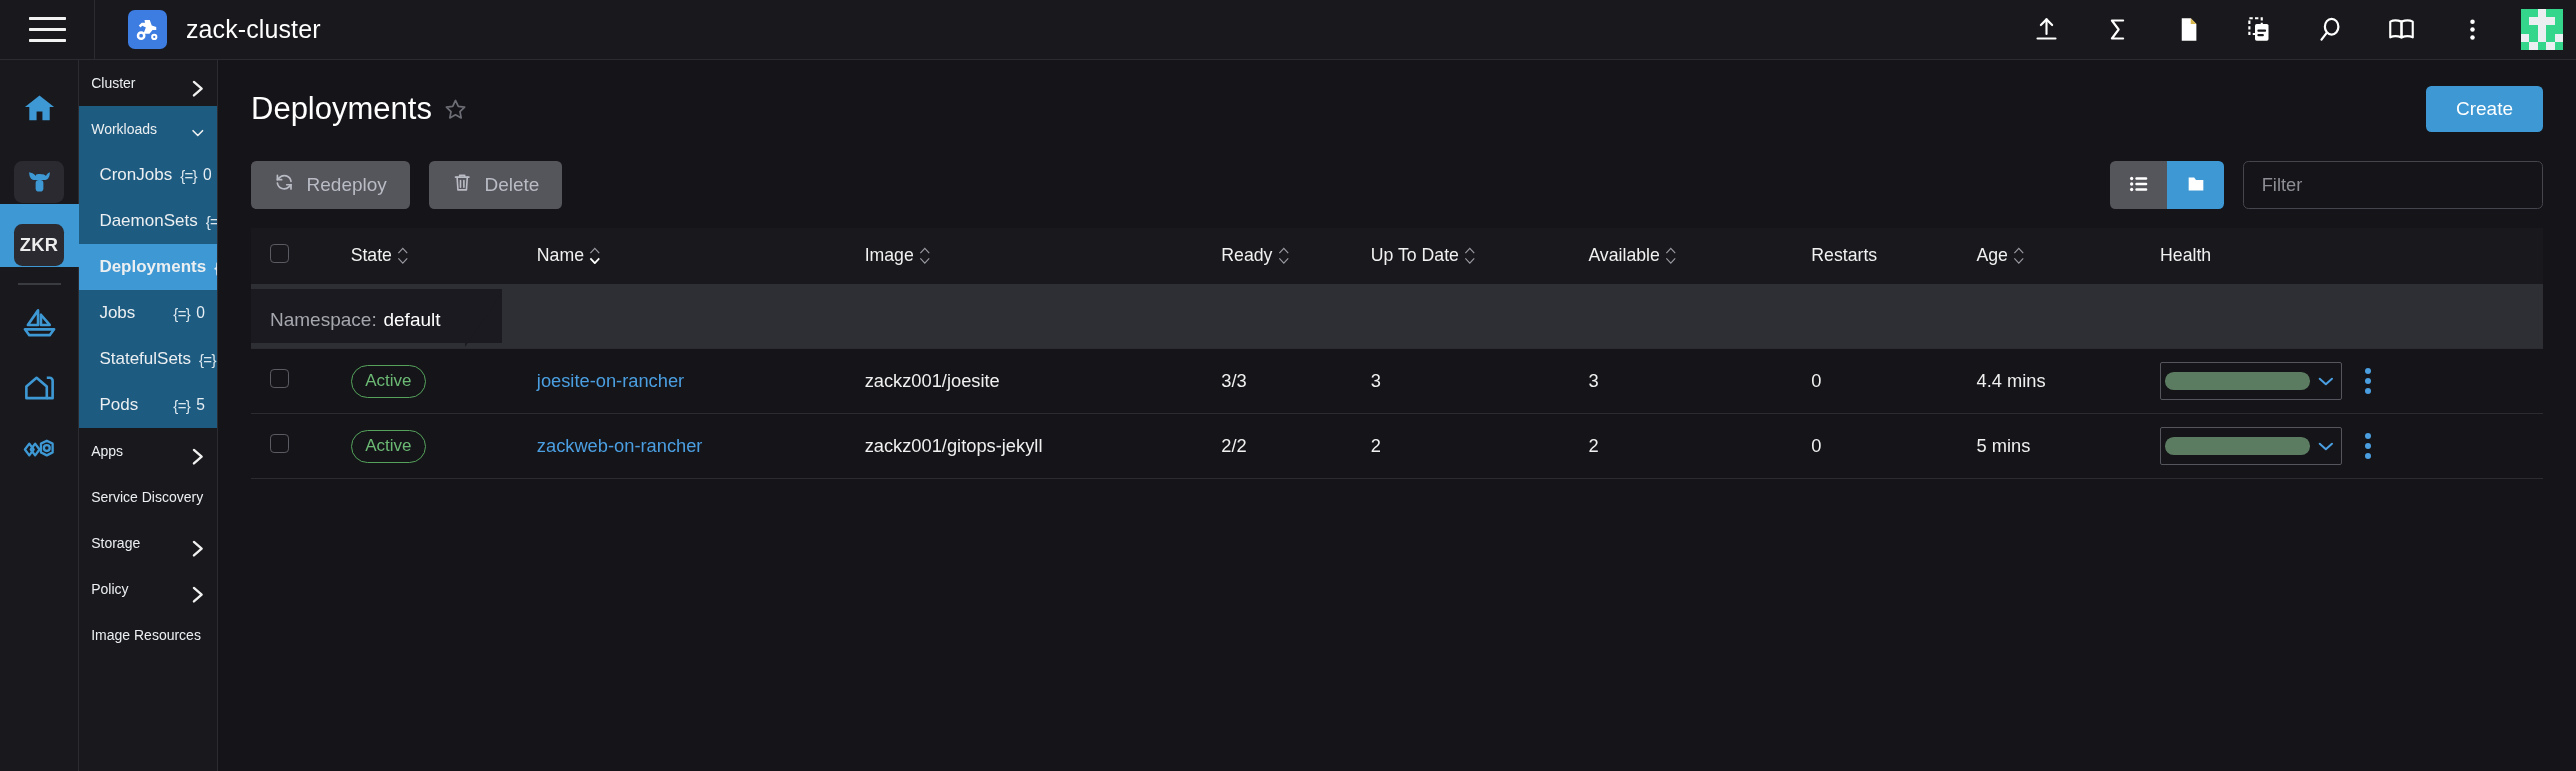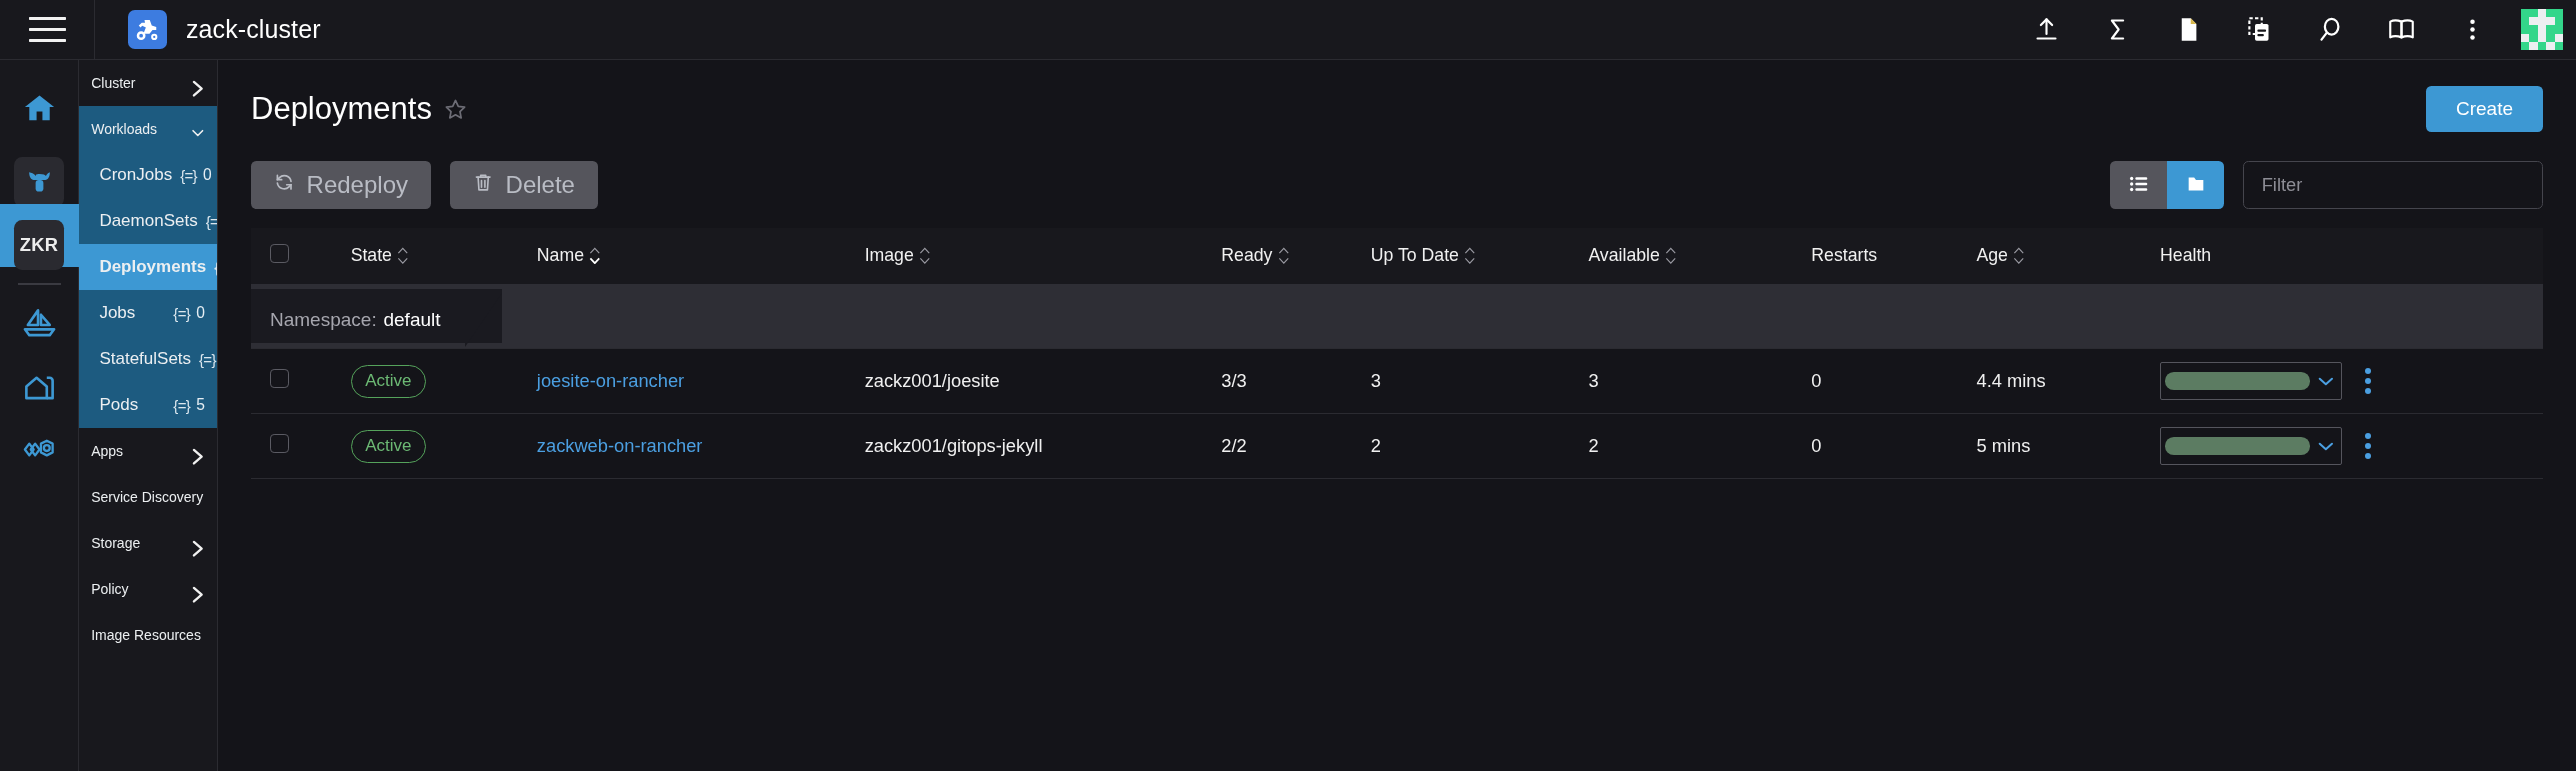--- a/index.html
+++ b/index.html
@@ -78,21 +78,21 @@
     padding-top: 17.7px;
     position: relative;
   }
   .rail-item {
     width: 79px; height: 63px;
     display: flex; align-items: center; justify-content: center;
     cursor: pointer;
   }
   .rail-item svg { width: 35px; height: 35px; }
   .rail-chip {
-    width: 50px; height: 50px; border-radius: 8.2px; background: #2a2a30;
+    width: 50px; height: 42px; border-radius: 8.2px; background: #2a2a30;
     display: flex; align-items: center; justify-content: center; margin-top: 20px;
   }
   .rail-chip svg { width: 31px; height: 31px; }
   .rail-item.active { background: #3d98d3; }
   .rail-label { font-size: 18.3px; font-weight: bold; color: #ededed; letter-spacing: 0.3px; }
   .rail-divider { width: 43px; height: 2px; background: #3a3a41; margin: 16.3px 0 8.2px; }
 
   
   .nav {
     width: 139px; flex: 0 0 139px;
@@ -131,21 +131,21 @@
     font-size: 19px; border: none; border-radius: 5.4px;
     padding: 0 30px; height: 46px; cursor: pointer;
   }
 
   .toolbar { display: flex; align-items: center; gap: 19px; padding: 11px 0 19px 0; }
   .btn-action {
     display: flex; align-items: center; gap: 12.2px;
     background: #55555c; color: #b9bcc4;
     border: none; border-radius: 5.4px;
     height: 48px; padding: 0 23px;
-    font-size: 24px; cursor: pointer;
+    font-size: 19px; cursor: pointer;
   }
   .btn-action svg { width: 20.4px; height: 20.4px; }
   .toolbar-spacer { flex: 1 1 auto; }
 
   .view-toggle { display: flex; border-radius: 5.4px; overflow: hidden; }
   .vt-btn {
     width: 57px; height: 48px;
     display: flex; align-items: center; justify-content: center;
     background: #55555c; cursor: pointer;
   }

